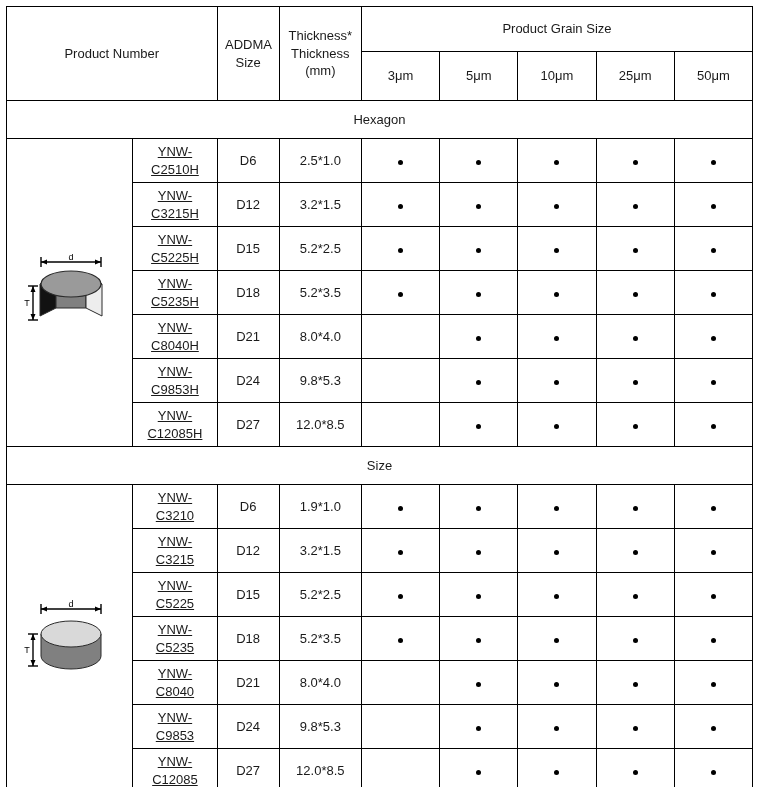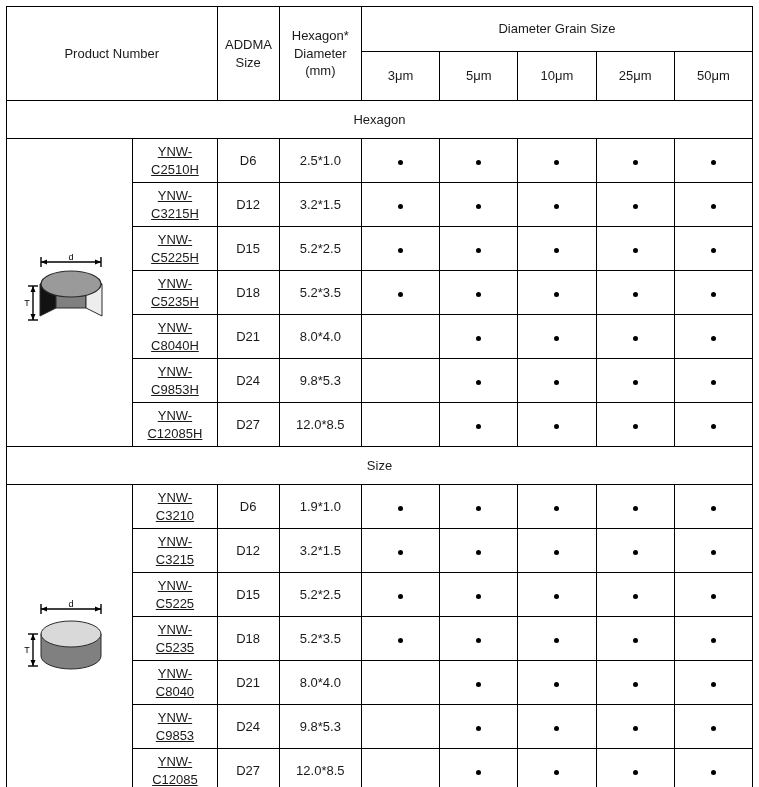--- a/index.html
+++ b/index.html
@@ -99,25 +99,25 @@
       <tr>
         <th class="hdr-prod" colspan="2" rowspan="2">
           <span class="ln">Product</span>
           <span class="ln">Number</span>
         </th>
         <th class="hdr-addma" rowspan="2">
           <span class="ln">ADDMA</span>
           <span class="ln">Size</span>
         </th>
         <th class="hdr-diam" rowspan="2">
-          <span class="ln">Hexagon*</span>
-          <span class="ln">Diameter</span>
+          <span class="ln">Thickness*</span>
+          <span class="ln">Thickness</span>
           <span class="ln">(mm)</span>
         </th>
-        <th class="hdr-grain-top" colspan="5">Diameter Grain Size</th>
+        <th class="hdr-grain-top" colspan="5">Product Grain Size</th>
       </tr>
       <tr>
         <th class="hdr-grain">3μm</th>
         <th class="hdr-grain">5μm</th>
         <th class="hdr-grain">10μm</th>
         <th class="hdr-grain">25μm</th>
         <th class="hdr-grain">50μm</th>
       </tr>
     </thead>
     <tbody id="table-body">

